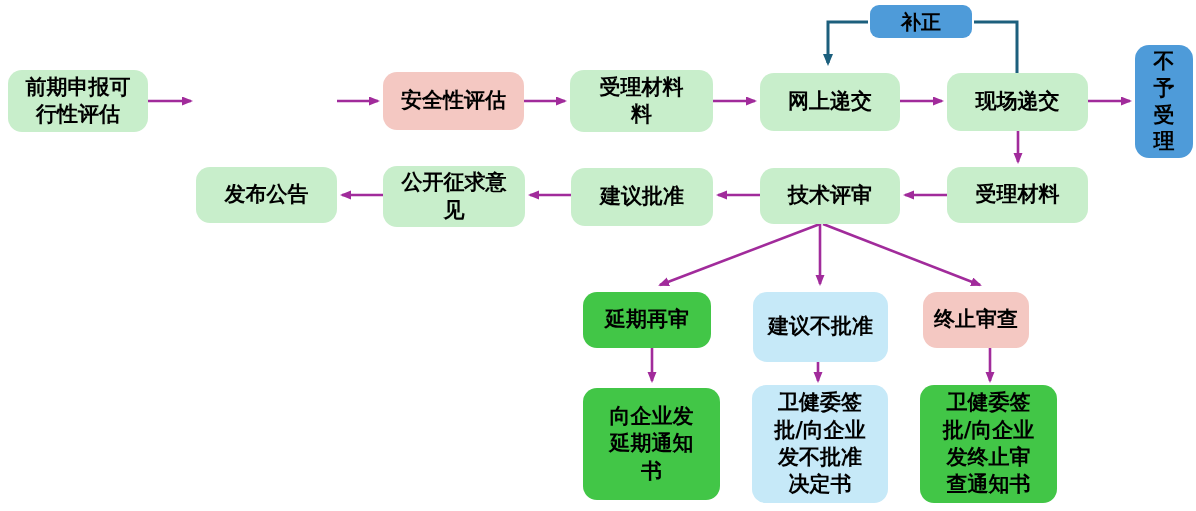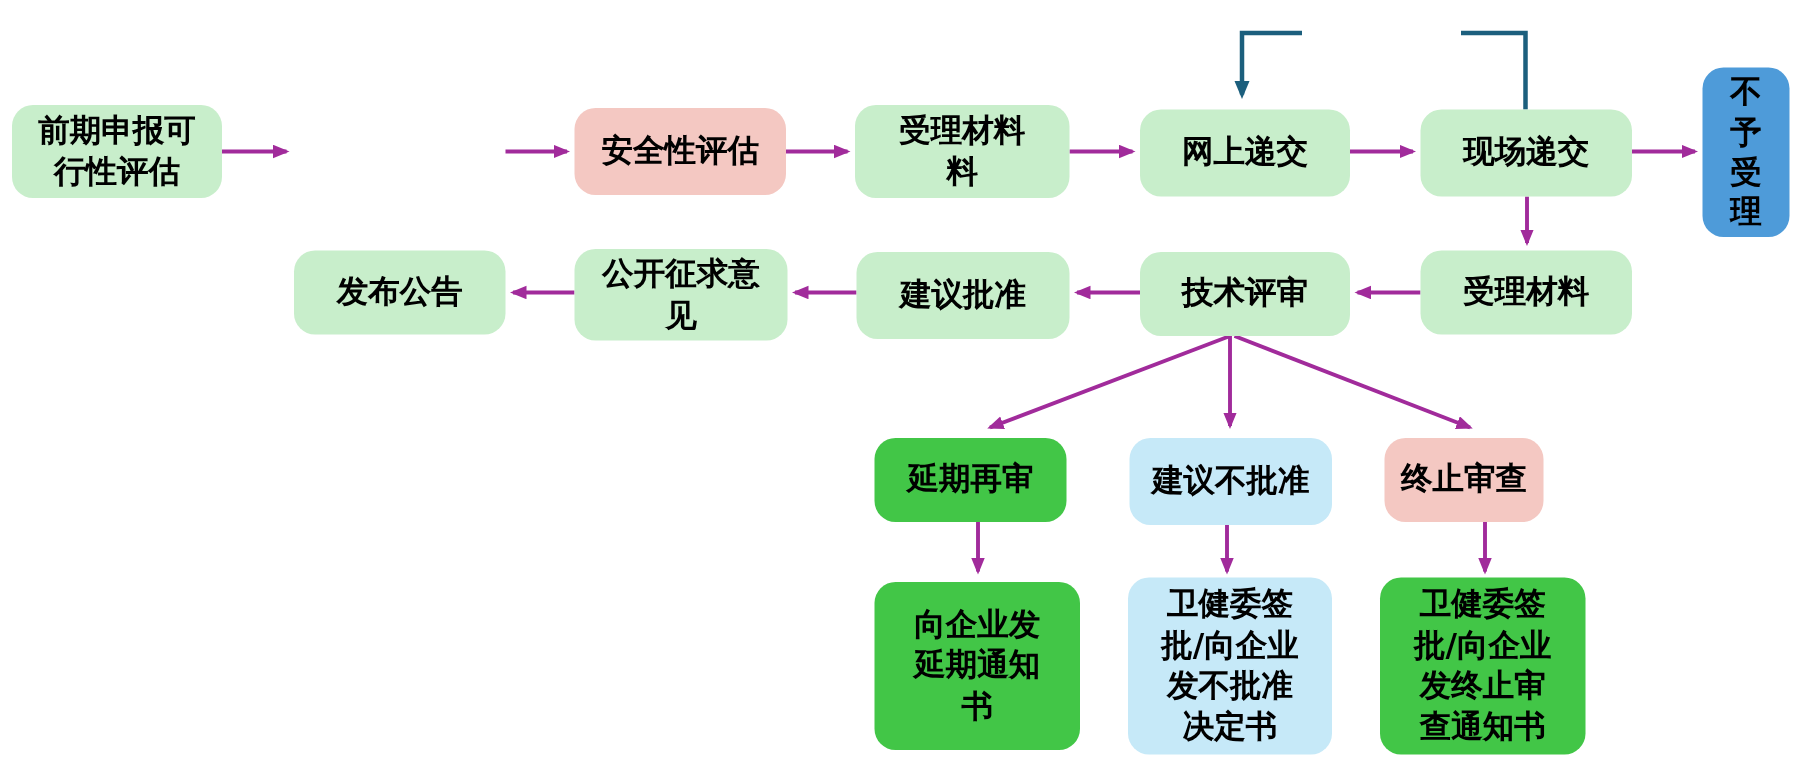--- a/index.html
+++ b/index.html
@@ -72,30 +72,31 @@
 行性评估</div>
   <div class="node pink" style="left:383px;top:72px;width:141px;height:58px">安全性评估</div>
   <div class="node green" style="left:570px;top:70px;width:143px;height:62px">受理材料
 料</div>
   <div class="node green" style="left:760px;top:73px;width:140px;height:58px">网上递交</div>
   <div class="node green" style="left:947px;top:73px;width:141px;height:58px">现场递交</div>
   <div class="node blue vertical" style="left:1135px;top:45px;width:58px;height:113px">不
 予
 受
 理</div>
+  <div class="node blue small" style="left:870px;top:5px;width:102px;height:33px">补正</div>
 
   <div class="node green" style="left:196px;top:167px;width:141px;height:56px">发布公告</div>
   <div class="node green" style="left:383px;top:166px;width:142px;height:61px">公开征求意
 见</div>
   <div class="node green" style="left:571px;top:168px;width:142px;height:58px">建议批准</div>
   <div class="node green" style="left:760px;top:168px;width:140px;height:56px">技术评审</div>
   <div class="node green" style="left:947px;top:167px;width:141px;height:56px">受理材料</div>
 
   <div class="node brightgreen" style="left:583px;top:292px;width:128px;height:56px">延期再审</div>
-  <div class="node lightblue" style="left:753px;top:292px;width:135px;height:58px">建议不批准</div>
+  <div class="node lightblue" style="left:753px;top:292px;width:135px;height:70px">建议不批准</div>
   <div class="node pink" style="left:923px;top:292px;width:106px;height:56px">终止审查</div>
 
   <div class="node brightgreen" style="left:583px;top:388px;width:137px;height:112px">向企业发
 延期通知
 书</div>
   <div class="node lightblue" style="left:752px;top:385px;width:136px;height:118px">卫健委签
 批/向企业
 发不批准
 决定书</div>
   <div class="node brightgreen" style="left:920px;top:385px;width:137px;height:118px">卫健委签

